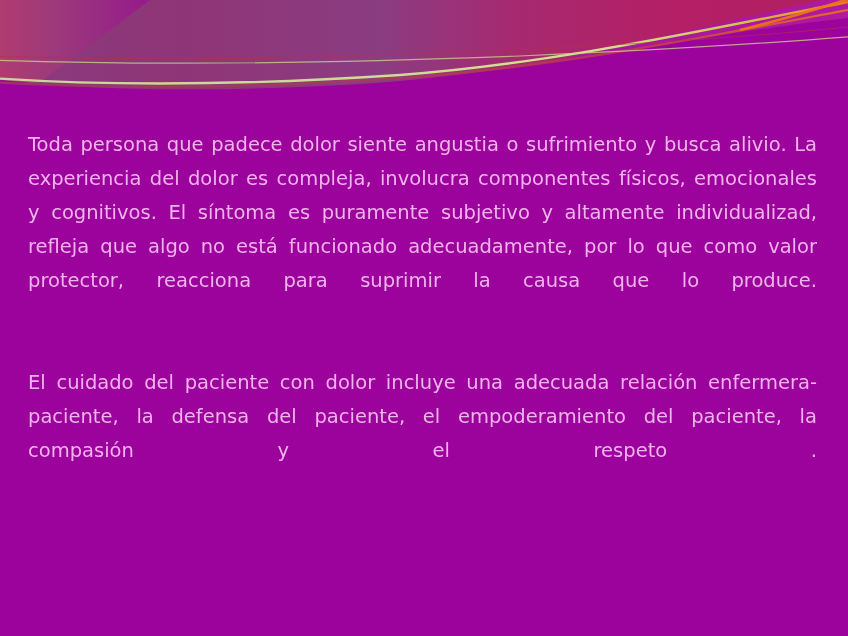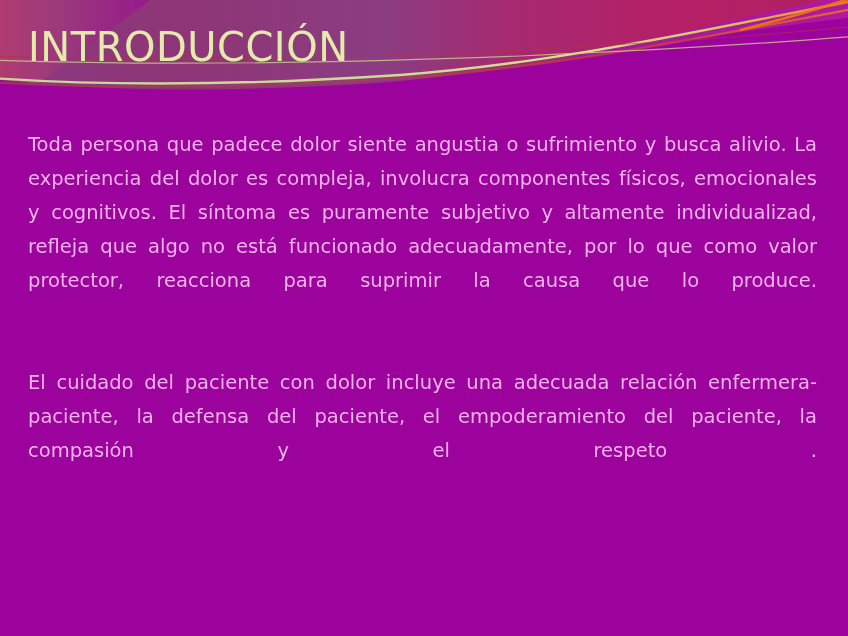--- a/index.html
+++ b/index.html
@@ -131,20 +131,19 @@
       <path d="M -10 78 C 120 87, 250 85, 400 75 C 560 63, 712 28, 858 0" fill="none" stroke="url(#lineGrad)" stroke-width="2.4"></path>
 
       <path d="M -10 60 C 160 66, 340 63, 520 56 C 660 50, 760 44, 858 36" fill="none" stroke="#cdd98e" stroke-width="1.2" opacity="0.75"></path>
 
       <path d="M -10 56 C 160 62, 340 58, 520 50 C 660 43, 760 36, 858 26" fill="none" stroke="#b8304a" stroke-width="1.1" opacity="0.6"></path>
 
       <path d="M 740 30 C 790 18, 820 8, 858 -4" fill="none" stroke="#ef7514" stroke-width="2.6" opacity="0.9"></path>
     </svg>
   </div>
 
-  <div class="title">INTRODUCCIÓN</div>
 
   <div class="body-block">
     <p class="para">Toda persona que padece dolor siente angustia o sufrimiento y busca alivio. La experiencia del dolor es compleja, involucra componentes físicos, emocionales y cognitivos. El síntoma es puramente subjetivo y altamente individualizad, refleja que algo no está funcionado adecuadamente, por lo que como valor protector, reacciona para suprimir la causa que lo produce.</p>
     <p class="para">El cuidado del paciente con dolor incluye una adecuada relación enfermera-paciente, la defensa del paciente, el empoderamiento del paciente, la compasión y el respeto .</p>
   </div>
 
 </div>
 
 </body></html>

